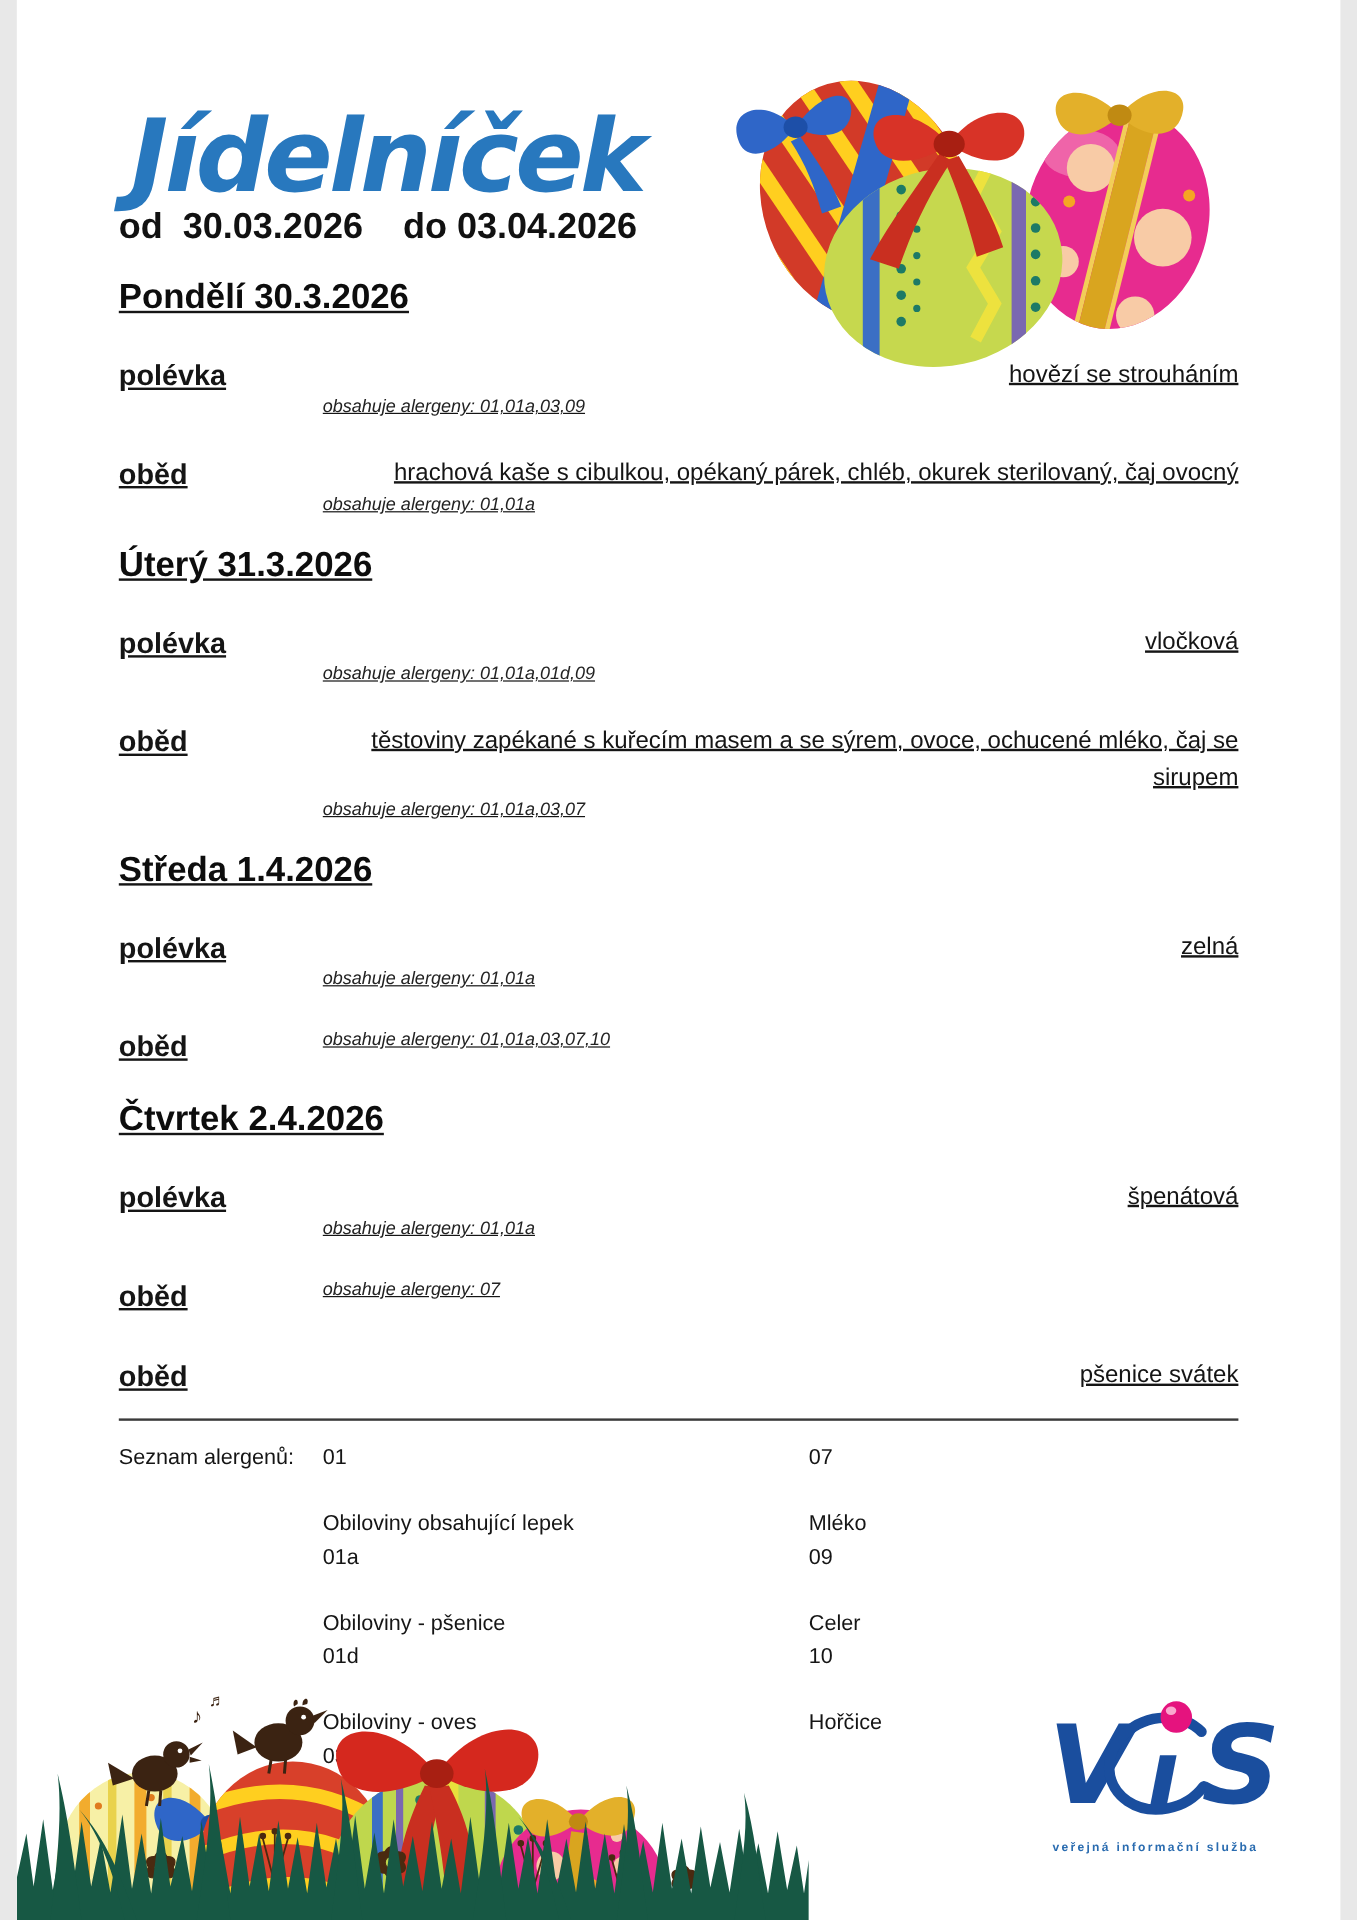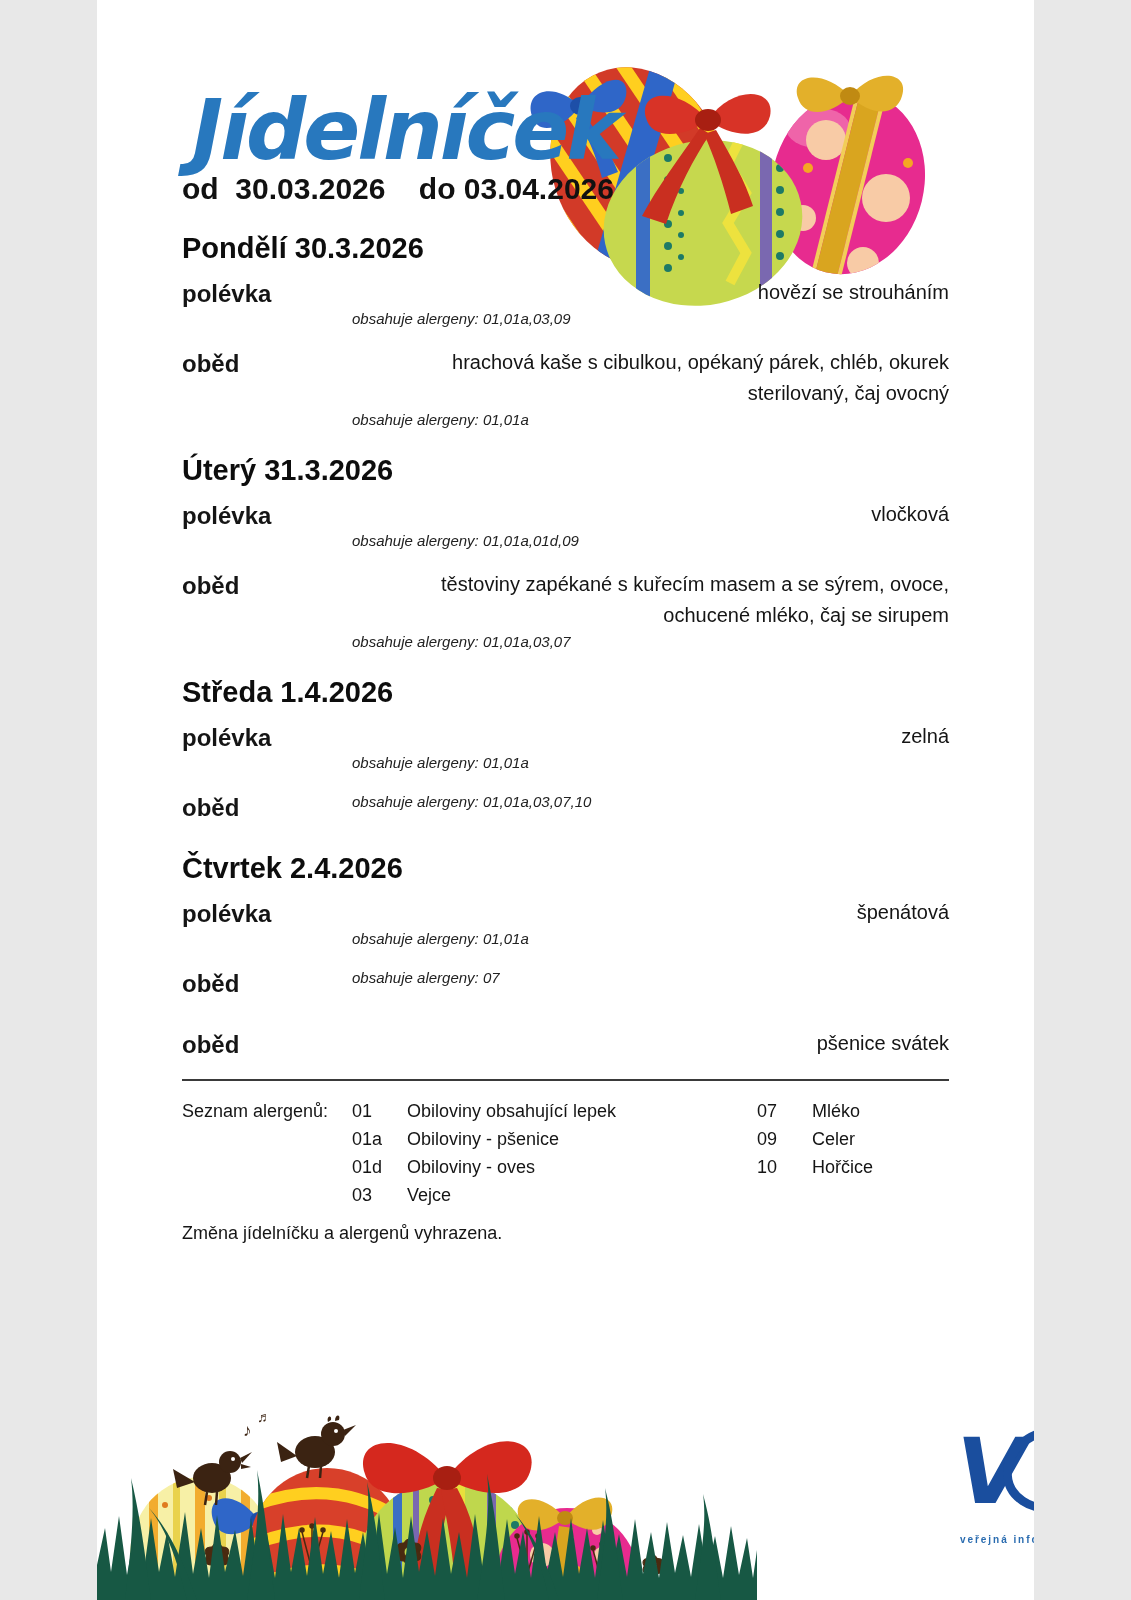--- a/index.html
+++ b/index.html
@@ -1,38 +1,38 @@
 <!DOCTYPE html>
 <html><head>
 <meta charset="utf-8">
 <style>
   :root{
     --blue:#2878BE; --ink:#151515; --logo-blue:#1A4E9E; --logo-pink:#E5137E;
     --grass:#175844; --silh:#3B2312;
   }
   html,body{margin:0;padding:0;background:#e8e8e8;}
-  .page{width:937px;height:1600px;position:relative;background:#fff;overflow:hidden;
+  .page{width:1103px;height:1600px;position:relative;background:#fff;overflow:hidden;
         font-family:"Liberation Sans",sans-serif;color:var(--ink);margin:0 auto;}
   .content{padding:0 85px;position:relative;}
   .title{font-family:"DejaVu Sans",sans-serif;font-style:italic;font-weight:bold;
          font-size:84px;line-height:1.05;color:var(--blue);letter-spacing:-3px;
          margin:86px 0 0 10px;}
   .date-line{font-weight:bold;font-size:30px;white-space:pre;color:#111;margin-top:-2px;}
-  .day{margin-top:26px;}
+  .day{margin-top:26px;text-decoration:underline;}
   .day-title{font-size:29px;font-weight:bold;margin:0 0 12px;color:#0d0d0d;}
-  .row{display:flex;margin-bottom:20px;}
+  .row{display:flex;margin-bottom:20px;margin-top:32px;}
   .row-label{flex:0 0 170px;font-weight:bold;font-size:24px;line-height:1.45;}
   .row-body{flex:1;}
   .dish{font-size:20px;line-height:1.55;max-width:800px;text-align:right;}
   .allergens{font-style:italic;font-size:15px;margin-top:2px;color:#222;}
   .divider{border:none;border-top:2px solid #3a3a3a;margin:16px 0 0;}
   .legend{display:flex;margin-top:16px;font-size:18px;line-height:28px;}
   .legend-label{flex:0 0 170px;}
   .legend-col.c1{flex:0 0 405px;}
-  .legend-row{display:flex;}
+  .legend-row{display:flex;flex-direction:column;}
   .lg-code{flex:0 0 55px;}
   .note{margin-top:14px;font-size:18px;}
   .eggs-top{position:absolute;top:48px;right:96px;width:420px;height:280px;}
   .footer-scene{position:absolute;left:0;bottom:0;width:660px;height:230px;}
   .vis-logo{position:absolute;left:856px;top:1404px;width:210px;height:150px;}
 </style>
 </head>
 <body>
 
 <div class="page">

